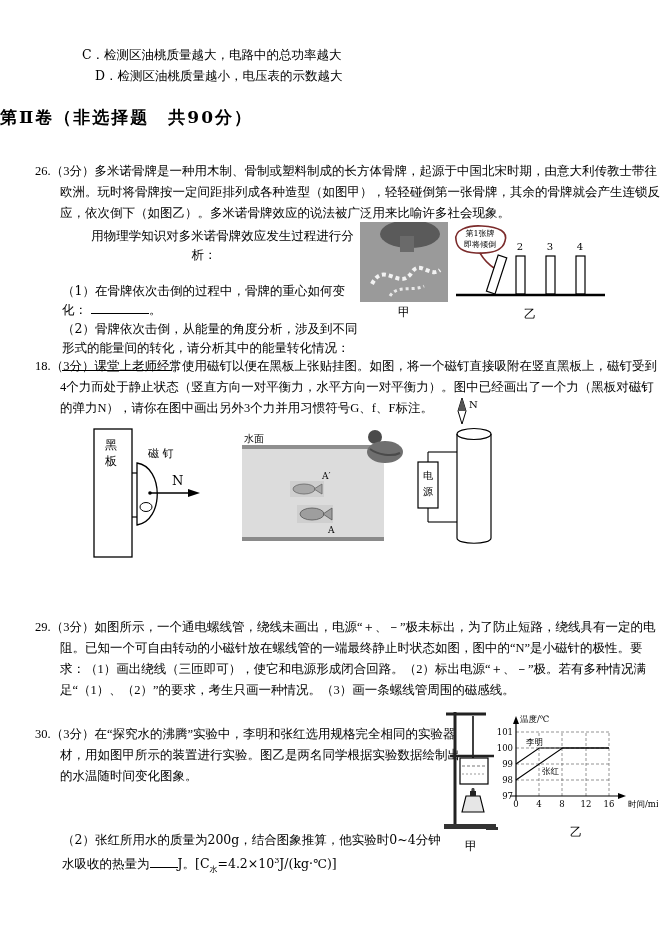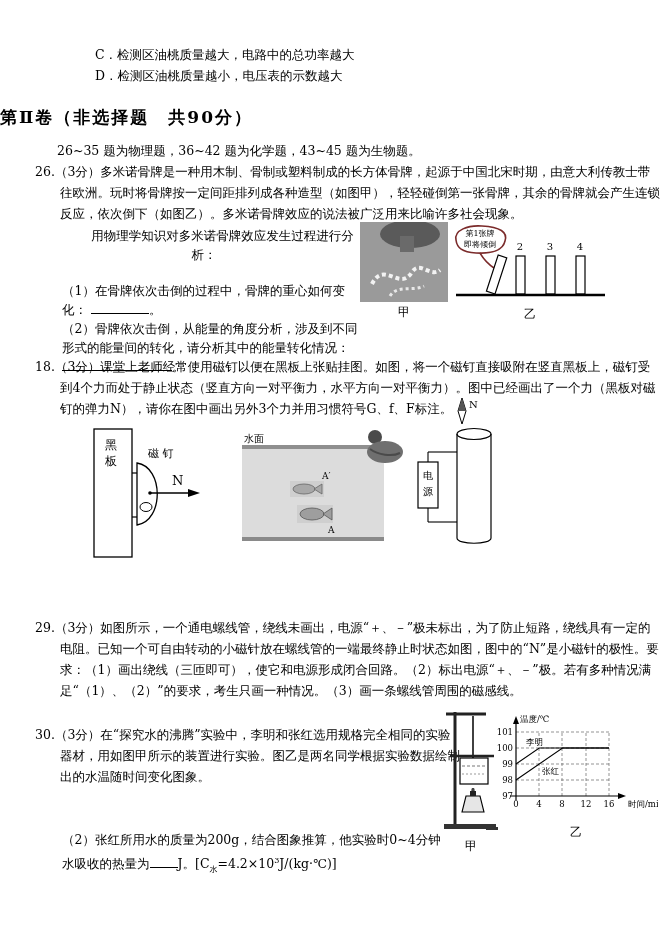--- a/index.html
+++ b/index.html
@@ -1,44 +1,43 @@
 <!DOCTYPE html>
 <html><head>
 <meta charset="utf-8">
 <style>
   html,body{margin:0;padding:0;background:#fff;}
   .page{position:relative;width:661px;height:935px;background:#ffffff;
         font-family:"DejaVu Serif","Liberation Serif",serif;
         font-size:12.5px;color:#000;overflow:hidden;}
   .abs{position:absolute;}
   .para{line-height:21px;}
-  .hang{padding-left:25px;text-indent:-25px;}
+  .hang{padding-left:25px;text-indent:-25px;font-family:Liberation Serif, serif;}
   .qnum{letter-spacing:0;}
   .title{font-size:17px;font-weight:bold;text-align:left;width:100%;letter-spacing:2px;}
   .blank{display:inline-block;border-bottom:1px solid #000;height:12px;vertical-align:baseline;}
   .caption{text-align:center;font-size:12px;line-height:14px;}
   sub.small{font-size:8px;}
   sup.small{font-size:8px;}
   .analysis{line-height:19px;}
   svg text{font-family:"DejaVu Serif","Liberation Serif",serif;}
 </style>
 </head>
 <body>
 
 <div class="page">
 
-  <div class="abs para" style="left:95px;top:44px;">
+  <div class="abs para" style="left:82px;top:44px;">
     <span>C．</span><span>检测区油桃质量越大，电路中的总功率越大</span>
   </div>
   <div class="abs para" style="left:95px;top:65px;">
     <span>D．</span><span>检测区油桃质量越小，电压表的示数越大</span>
   </div>
 
   <div class="abs title" style="left:0;top:106px;">第Ⅱ卷（非选择题　共90分）</div>
-  <div class="abs para" style="left:57px;top:140px;">26~35 题为物理题，36~42 题为化学题，43~45 题为生物题。</div>
 
   <div class="abs para hang" style="left:35px;top:161px;width:600px;">
     <span class="qnum">26.（3分）</span><span>多米诺骨牌是一种用木制、骨制或塑料制成的长方体骨牌，起源于中国北宋时期，由意大利传教士带往欧洲。玩时将骨牌按一定间距排列成各种造型（如图甲），轻轻碰倒第一张骨牌，其余的骨牌就会产生连锁反应，依次倒下（如图乙）。多米诺骨牌效应的说法被广泛用来比喻许多社会现象。</span>
   </div>
 
   <div class="abs analysis" style="left:35px;top:226px;width:325px;">
     <div style="margin-left:13px;text-indent:37px;text-align:center;">用物理学知识对多米诺骨牌效应发生过程进行分析：</div>
     <div style="margin-left:27px;margin-top:17px;">
       <span>（1）在骨牌依次击倒的过程中，骨牌的重心如何变化：</span>
       <span class="blank" style="width:58px;"></span><span>。</span>

